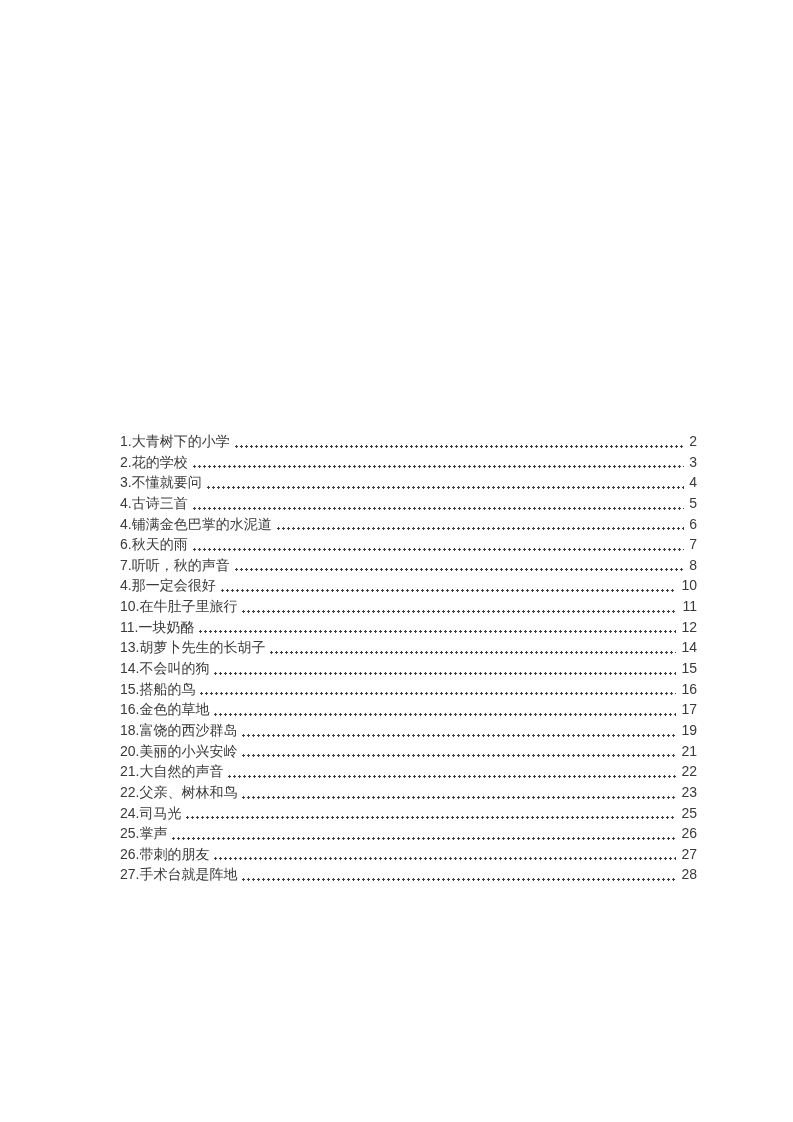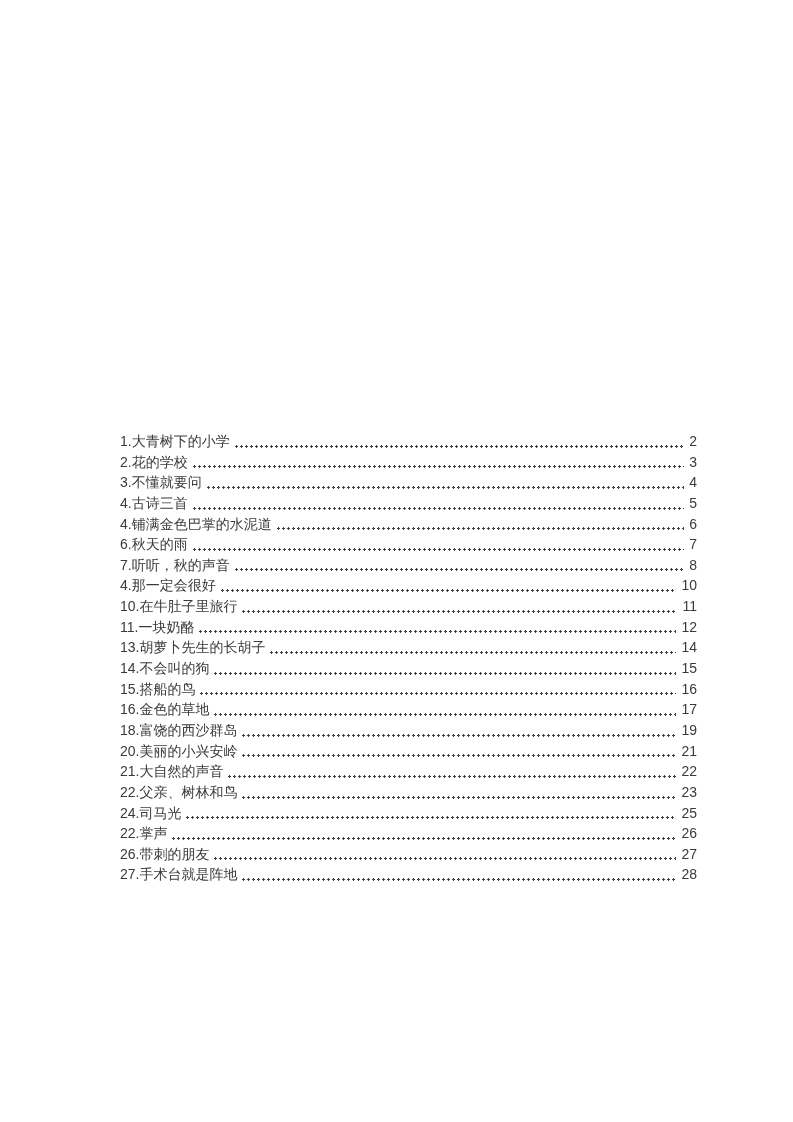--- a/index.html
+++ b/index.html
@@ -158,21 +158,21 @@
     <span class="toc-entry-label">22.父亲、树林和鸟</span>
     <span class="toc-leader"></span>
     <span class="toc-entry-page">23</span>
   </div>
       <div class="toc-row">
     <span class="toc-entry-label">24.司马光</span>
     <span class="toc-leader"></span>
     <span class="toc-entry-page">25</span>
   </div>
       <div class="toc-row">
-    <span class="toc-entry-label">22.掌声</span>
+    <span class="toc-entry-label">25.掌声</span>
     <span class="toc-leader"></span>
     <span class="toc-entry-page">26</span>
   </div>
       <div class="toc-row">
     <span class="toc-entry-label">26.带刺的朋友</span>
     <span class="toc-leader"></span>
     <span class="toc-entry-page">27</span>
   </div>
       <div class="toc-row">
     <span class="toc-entry-label">27.手术台就是阵地</span>

